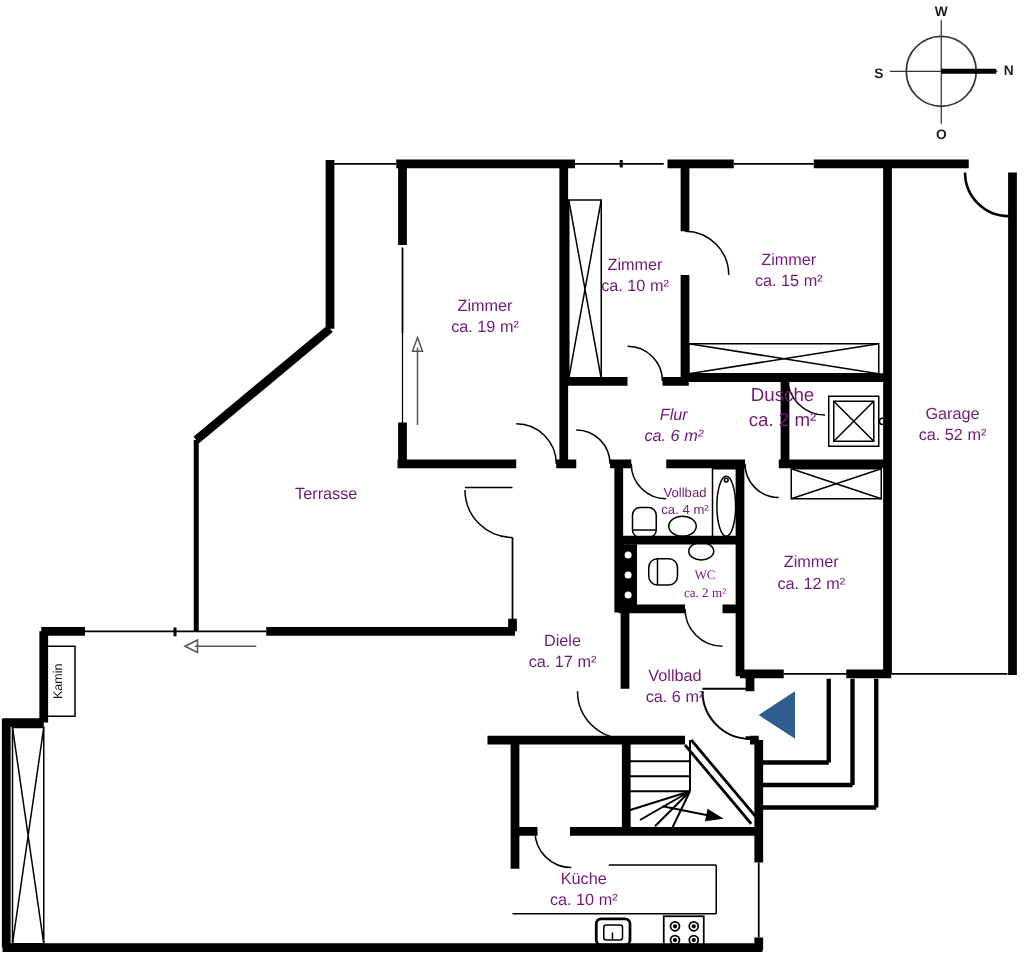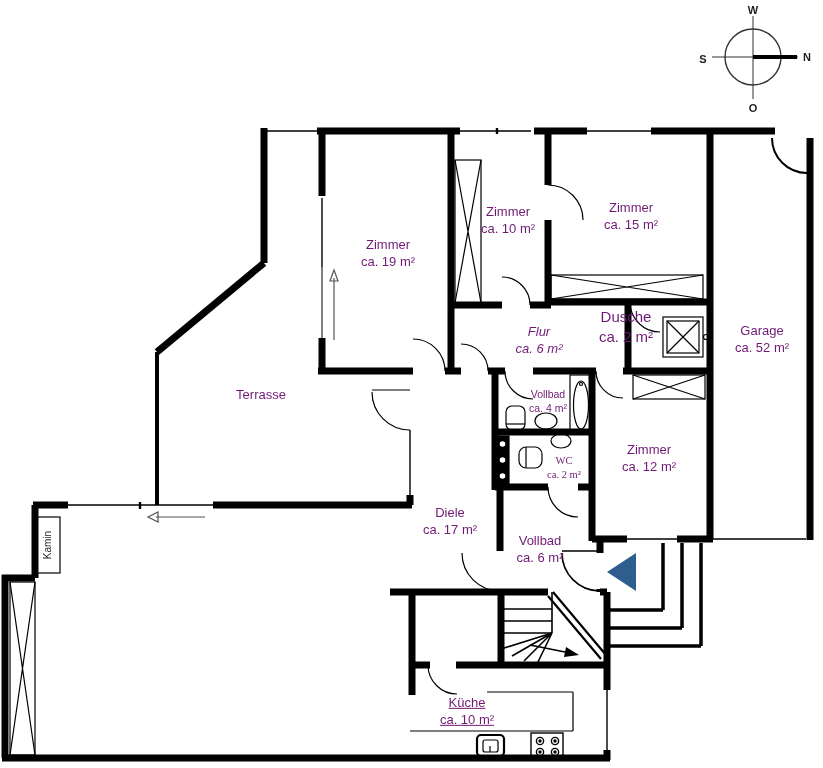--- a/index.html
+++ b/index.html
@@ -245,21 +245,21 @@
       <div>ca. 12 m²</div>
 </div>
 <div class="rlabel" style="left:450px;top:521px;">
   <div>Diele</div>
       <div>ca. 17 m²</div>
 </div>
 <div class="rlabel" style="left:540px;top:549px;">
   <div>Vollbad</div>
       <div>ca. 6 m²</div>
 </div>
-<div class="rlabel" style="left:467px;top:711px;text-decoration:underline;">
+<div class="rlabel" style="left:467px;top:711px;">
   <div>Küche</div>
       <div>ca. 10 m²</div>
 </div>
 <div class="kamin-label" style="left:47px;top:545px;">Kamin</div>
 
 <div class="compass-letter" style="left:753px;top:10px;">W</div>
 <div class="compass-letter" style="left:807px;top:57px;">N</div>
 <div class="compass-letter" style="left:703px;top:59px;">S</div>
 <div class="compass-letter" style="left:753px;top:108px;">O</div>
 

